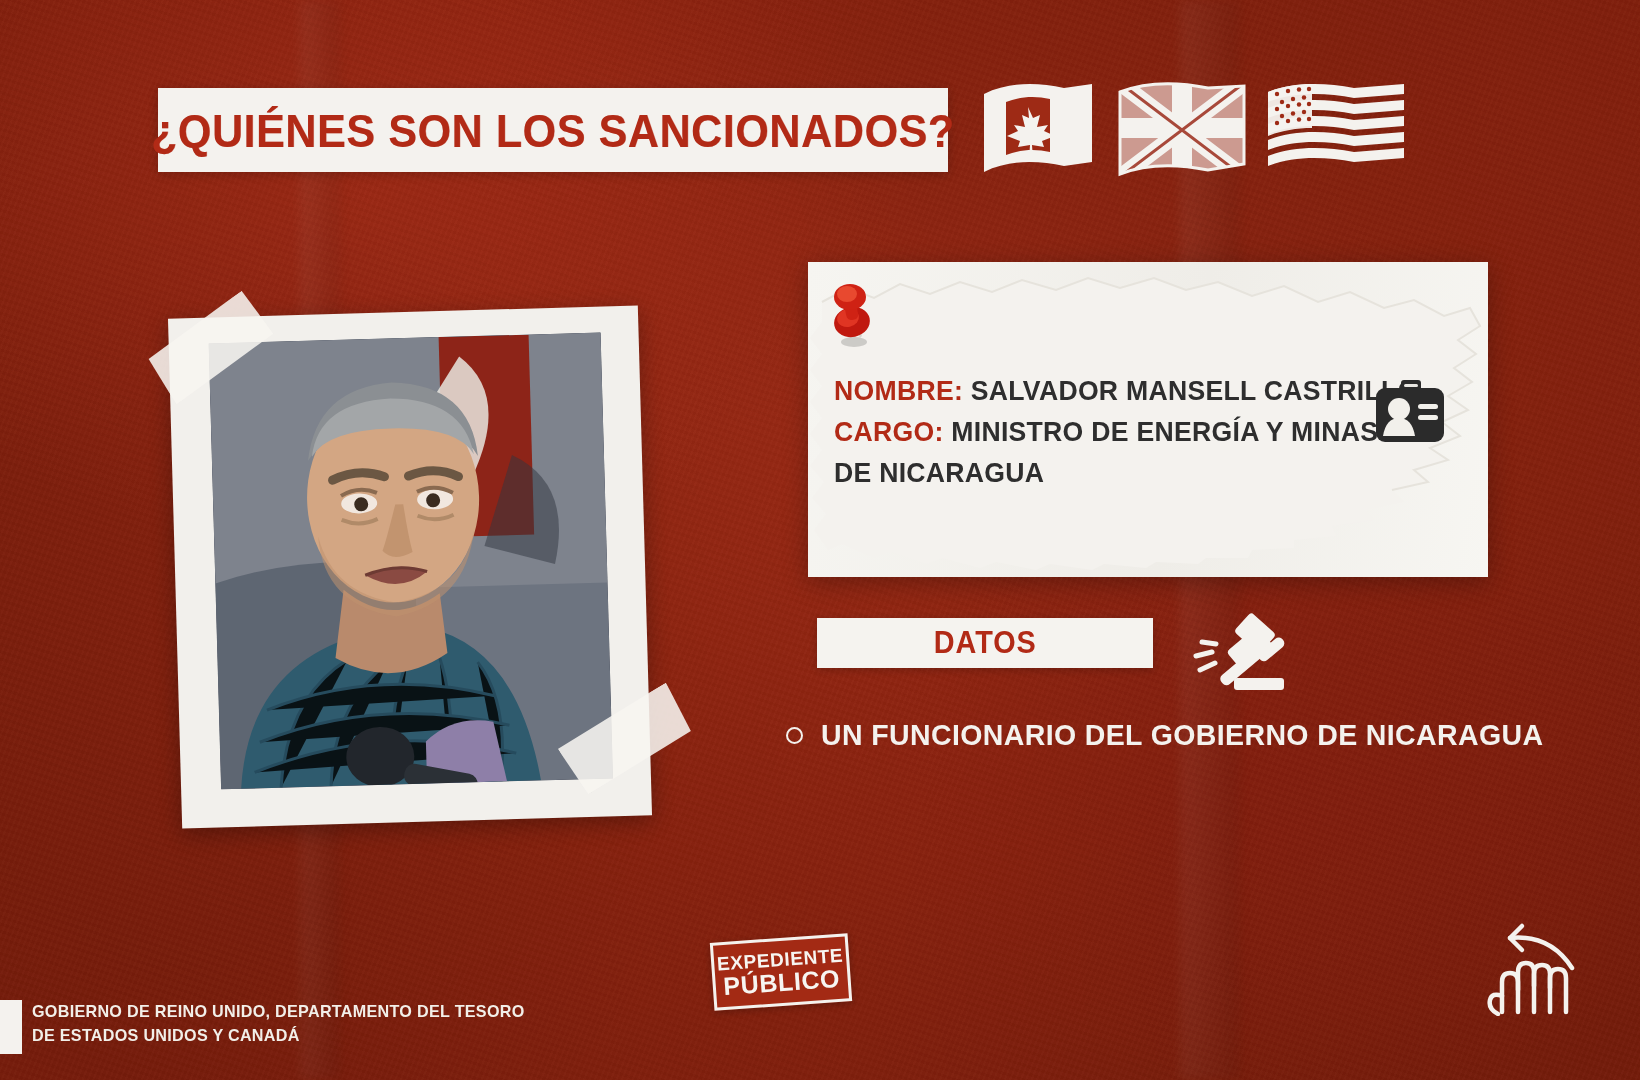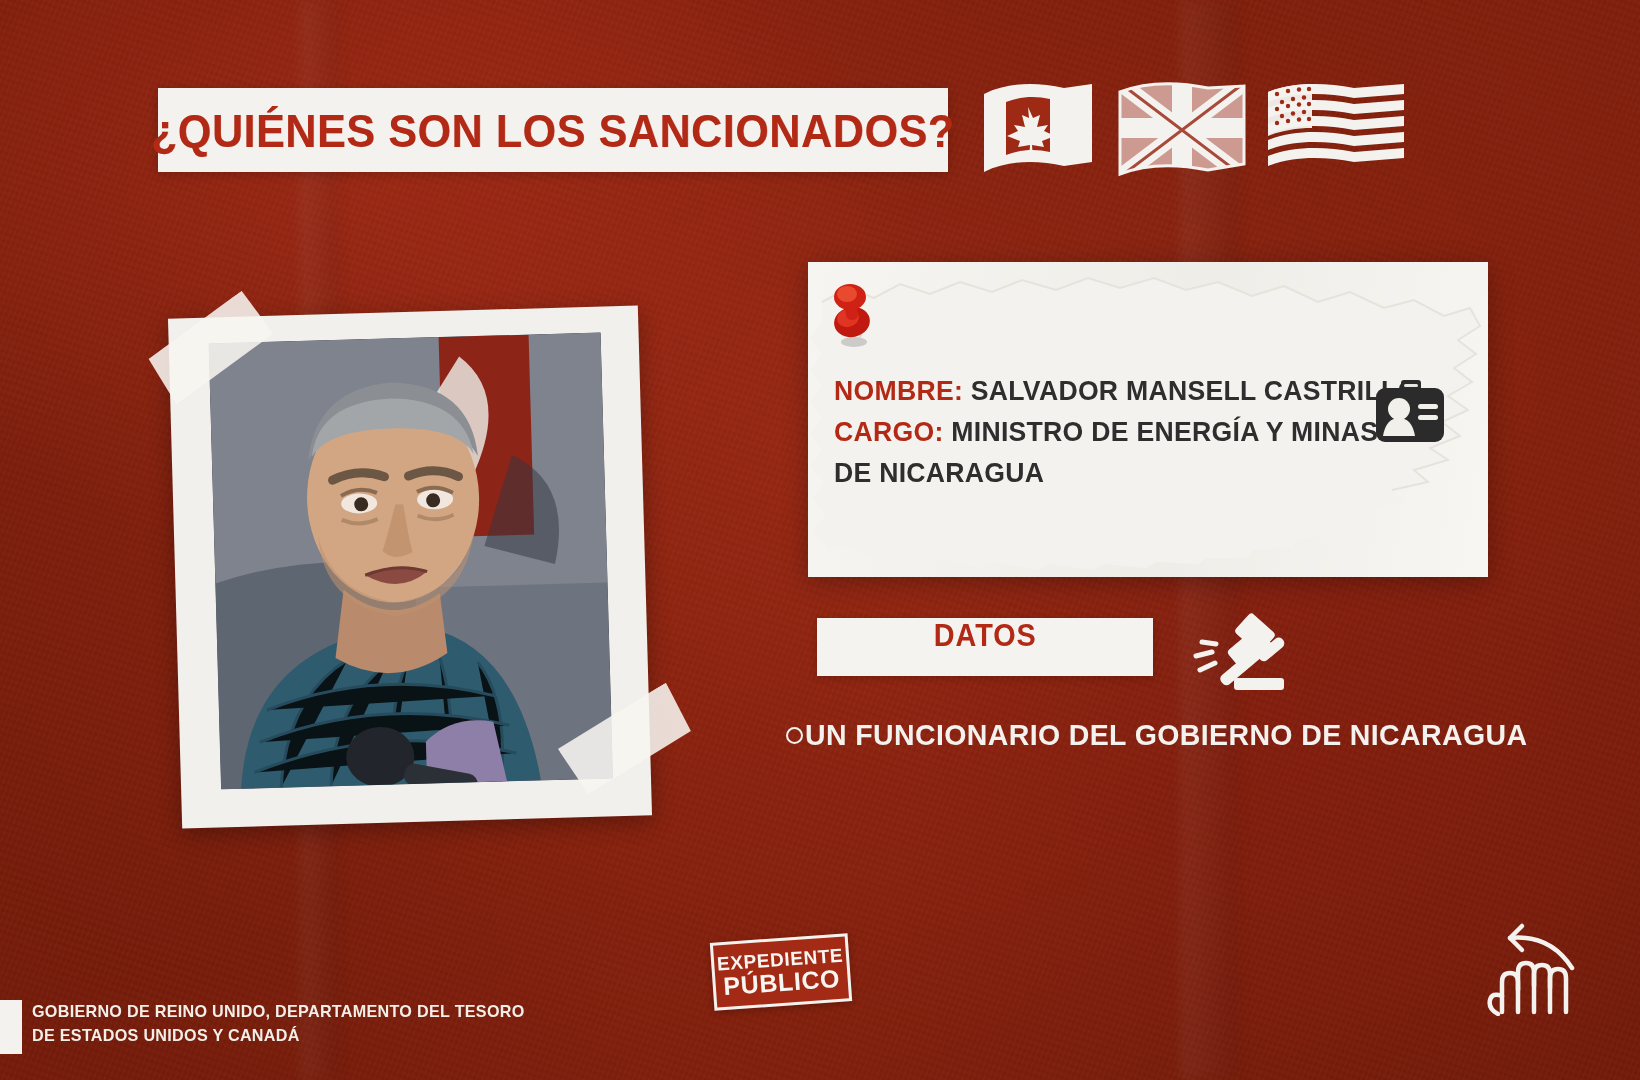--- a/index.html
+++ b/index.html
@@ -161,24 +161,24 @@
     width: 72px;
     height: 64px;
   }
 
   
   .datos-bar {
     position: absolute;
     left: 817px;
     top: 618px;
     width: 336px;
-    height: 58px;
+    height: 50px;
     background: #f5f3ef;
     display: flex;
-    align-items: flex-start;
+    align-items: center;
     justify-content: center;
     box-shadow: 0 2px 8px rgba(0,0,0,0.2);
   }
   .datos-bar .datos-text {
     font-family: "Liberation Sans Narrow", "Liberation Sans", sans-serif;
     font-weight: bold;
     font-size: 31px;
     color: #b22a16;
     letter-spacing: 1px;
     transform: scaleX(0.93);
@@ -194,21 +194,21 @@
   
   .bullets {
     position: absolute;
     left: 786px;
     top: 718px;
     width: 700px;
   }
   .bullet-row {
     display: flex;
     align-items: center;
-    gap: 2px;
+    gap: 18px;
   }
   .bullet-dot {
     width: 13px;
     height: 13px;
     border: 2.5px solid #f3f1ed;
     border-radius: 50%;
     flex: none;
   }
   .bullet-text {
     font-family: "Liberation Sans Narrow", "Liberation Sans", sans-serif;

